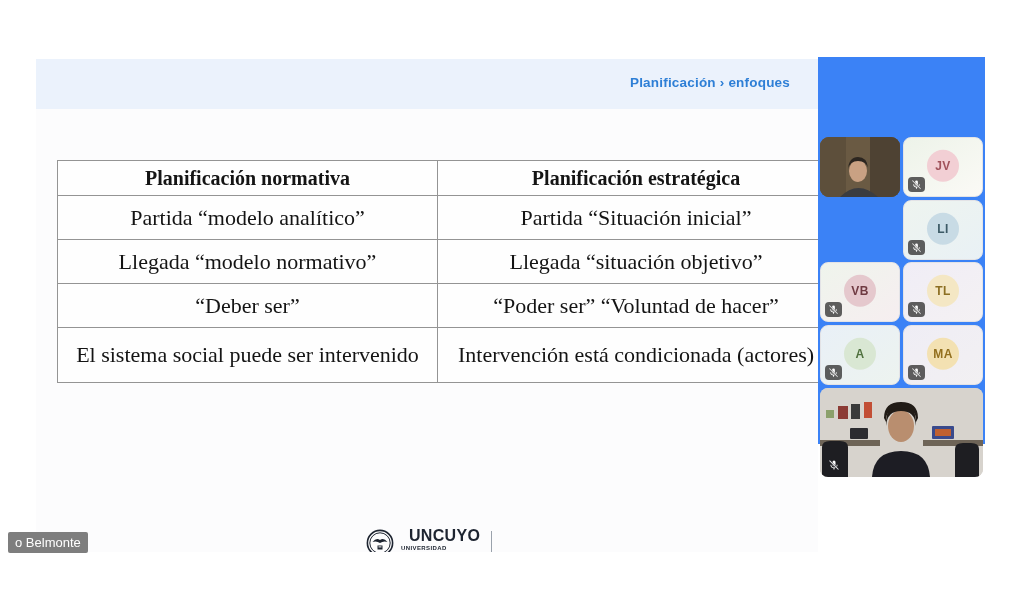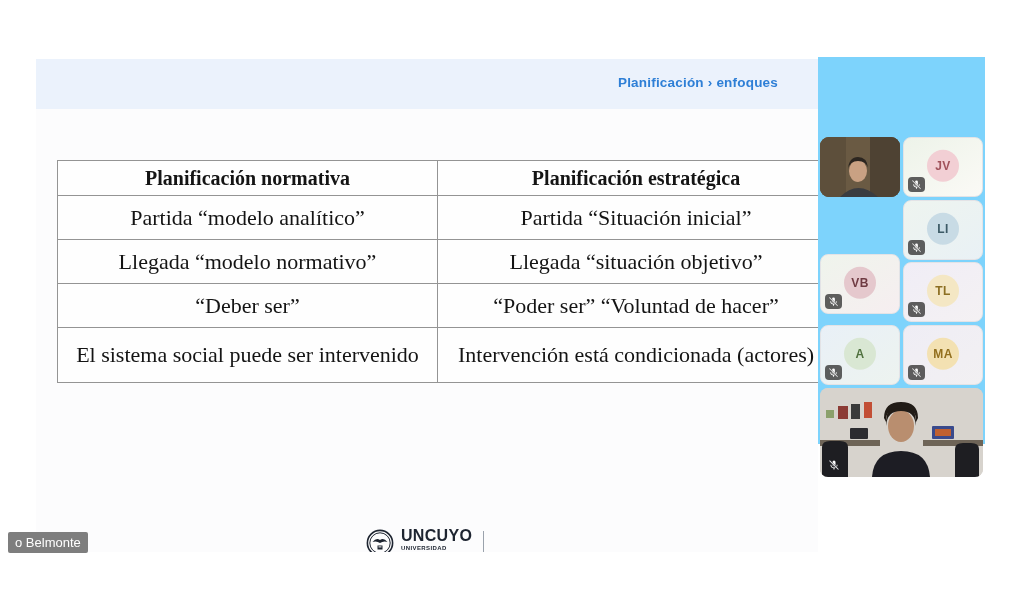--- a/index.html
+++ b/index.html
@@ -11,21 +11,21 @@
   
   .slide{
     position:absolute;left:36px;top:59px;width:782px;height:493px;
     background:#fcfcfd;overflow:hidden;
   }
   .band{
     position:absolute;left:0;top:0;width:100%;height:50px;
     background:#ebf2fc;
   }
   .breadcrumb{
-    position:absolute;right:40px;top:16px;
+    position:absolute;right:28px;top:16px;
     font-size:13.5px;font-weight:700;color:#2e7fd6;letter-spacing:.2px;
   }
   .cmp-table{
     position:absolute;left:21px;top:101px;width:778px;
     border-collapse:collapse;table-layout:fixed;background:#fefefe;
   }
   .cmp-table th,.cmp-table td{
     border:1px solid #949494;text-align:center;vertical-align:middle;
     font-family:"Liberation Serif","DejaVu Serif",serif;color:#141414;
     padding:0 6px;overflow:hidden;
@@ -34,35 +34,35 @@
   .cmp-table td{font-size:22px;}
   .cmp-table tbody tr{height:44px;}
   .cmp-table tbody tr:nth-child(4){height:55px;}
   .cmp-table tbody tr:nth-child(6){height:41px;}
   
   .logo{
     position:absolute;left:330px;top:446px;display:flex;align-items:center;gap:7px;
   }
   .logo .emblem{width:28px;height:28px;flex:0 0 auto;}
   .logo .org{display:flex;flex-direction:column;line-height:1;}
-  .logo .org-name{font-size:16px;font-weight:800;color:#1d2430;letter-spacing:.3px;}
+  .logo .org-name{font-size:16px;font-weight:800;color:#1d2430;letter-spacing:.3px;margin-left:8px;}
   .logo .org-sub{font-size:6px;font-weight:700;color:#1d2430;letter-spacing:.4px;margin-top:1px;}
   .logo .vdiv{width:1px;height:24px;background:#9aa2ac;margin:0 4px;}
   .logo .unit{display:flex;flex-direction:column;line-height:1;margin-top:46px;}
   .logo .unit-name{font-size:15px;font-weight:800;letter-spacing:.5px;}
   .logo .unit-sub{font-size:6px;font-weight:700;color:#2a3240;letter-spacing:.3px;margin-top:1px;}
   
   .name-badge{
     position:absolute;left:8px;top:532px;background:#7e7e7e;color:#fff;
     font-size:13px;padding:3px 7px;border-radius:2px;
   }
   
   .panel{
     position:absolute;left:818px;top:57px;width:167px;height:387px;
-    background:#7dd3fc;
+    background:#3b82f6;
   }
   .tile{
     position:absolute;border-radius:8px;overflow:hidden;
     border:1px solid #e3e3e6;box-sizing:border-box;
   }
   .tile.video{border:none;padding:0;}
   .tile .avatar{
     position:absolute;left:50%;top:50%;transform:translate(-50%,-54%);
     width:32px;height:32px;border-radius:50%;
     display:flex;align-items:center;justify-content:center;
@@ -205,21 +205,21 @@
     <div class="tile" style="left: 85px; top: 143px; width: 80px; height: 60px; background: linear-gradient(145deg, rgb(238, 244, 239), rgb(233, 241, 245));">
       <div class="avatar" style="background: rgb(200, 219, 229); color: rgb(60, 90, 102);">LI</div>
       <span class="mic-badge">
         <svg viewBox="0 0 24 24">
   <path fill="#ffffff" d="M12 14.5a3 3 0 0 0 3-3V6a3 3 0 0 0-6 0v5.5a3 3 0 0 0 3 3z"></path>
   <path fill="#ffffff" d="M17.4 11.5a5.4 5.4 0 0 1-10.8 0H4.9a7.1 7.1 0 0 0 6.1 7v2.5h2V18.5a7.1 7.1 0 0 0 6.1-7z"></path>
   <rect x="-1" y="11" width="26" height="2.4" transform="rotate(45 12 12)" fill="#ffffff" stroke="#484848" stroke-width="1"></rect>
 </svg>
       </span>
     </div>
-    <div class="tile" style="left: 2px; top: 197px; width: 80px; height: 60px; background: linear-gradient(145deg, rgb(239, 244, 236), rgb(246, 238, 240));">
+    <div class="tile" style="left: 2px; top: 205px; width: 80px; height: 60px; background: linear-gradient(145deg, rgb(239, 244, 236), rgb(246, 238, 240));">
       <div class="avatar" style="background: rgb(229, 200, 205); color: rgb(111, 58, 66);">VB</div>
       <span class="mic-badge">
         <svg viewBox="0 0 24 24">
   <path fill="#ffffff" d="M12 14.5a3 3 0 0 0 3-3V6a3 3 0 0 0-6 0v5.5a3 3 0 0 0 3 3z"></path>
   <path fill="#ffffff" d="M17.4 11.5a5.4 5.4 0 0 1-10.8 0H4.9a7.1 7.1 0 0 0 6.1 7v2.5h2V18.5a7.1 7.1 0 0 0 6.1-7z"></path>
   <rect x="-1" y="11" width="26" height="2.4" transform="rotate(45 12 12)" fill="#ffffff" stroke="#484848" stroke-width="1"></rect>
 </svg>
       </span>
     </div>
     <div class="tile" style="left: 85px; top: 205px; width: 80px; height: 60px; background: linear-gradient(145deg, rgb(240, 237, 246), rgb(244, 241, 243));">

